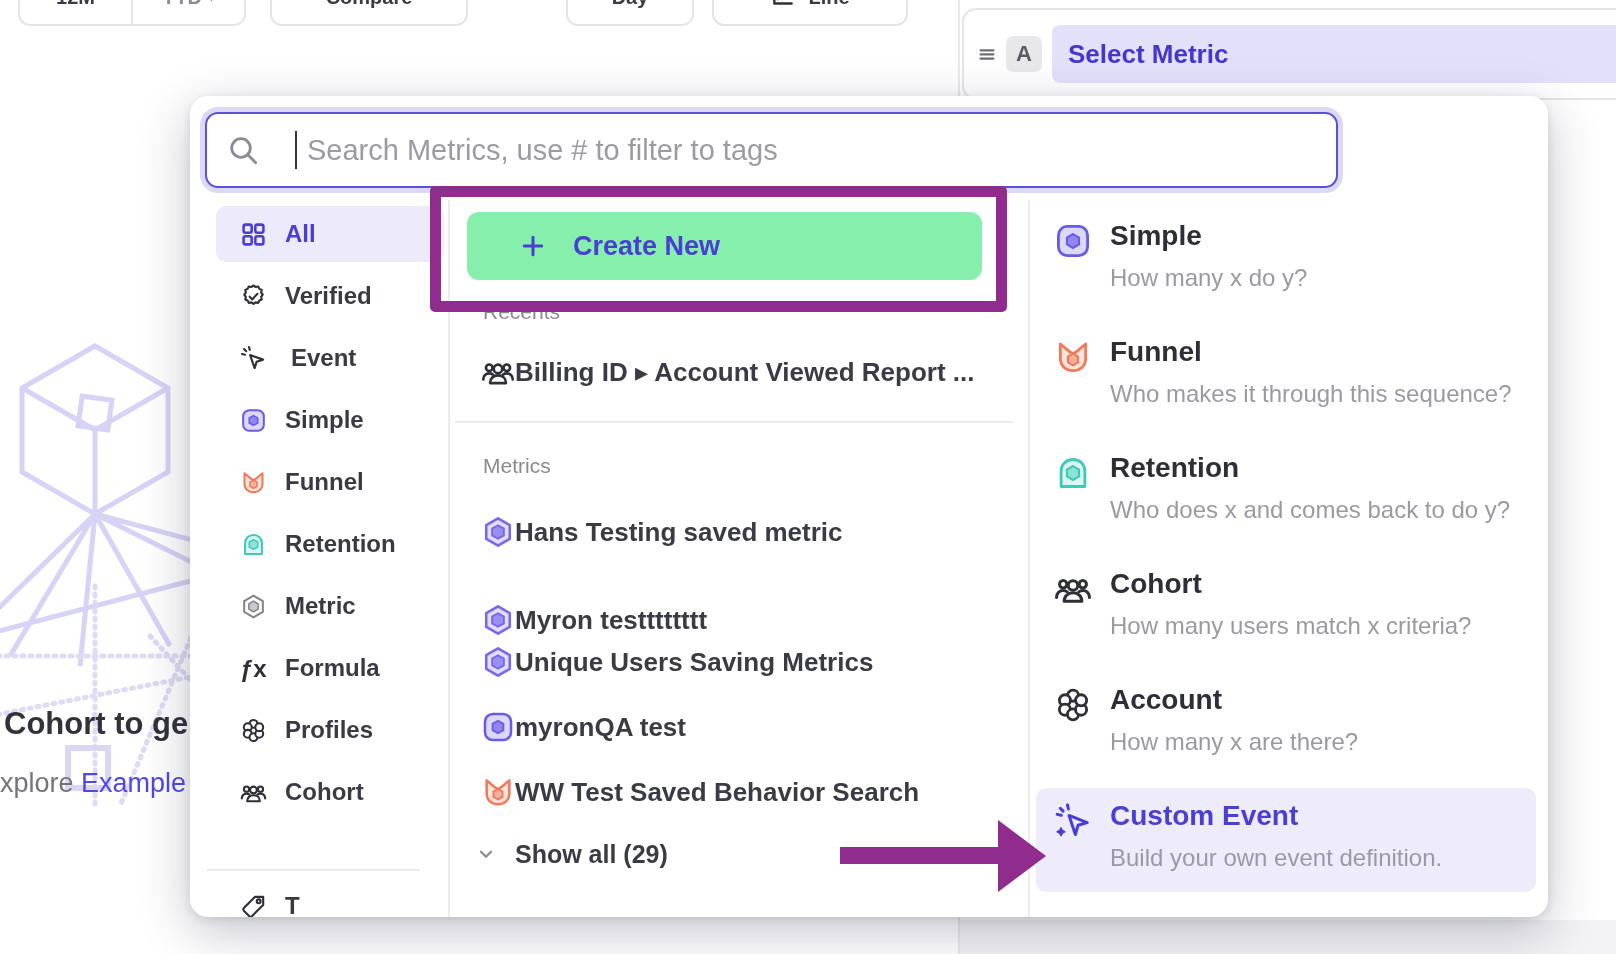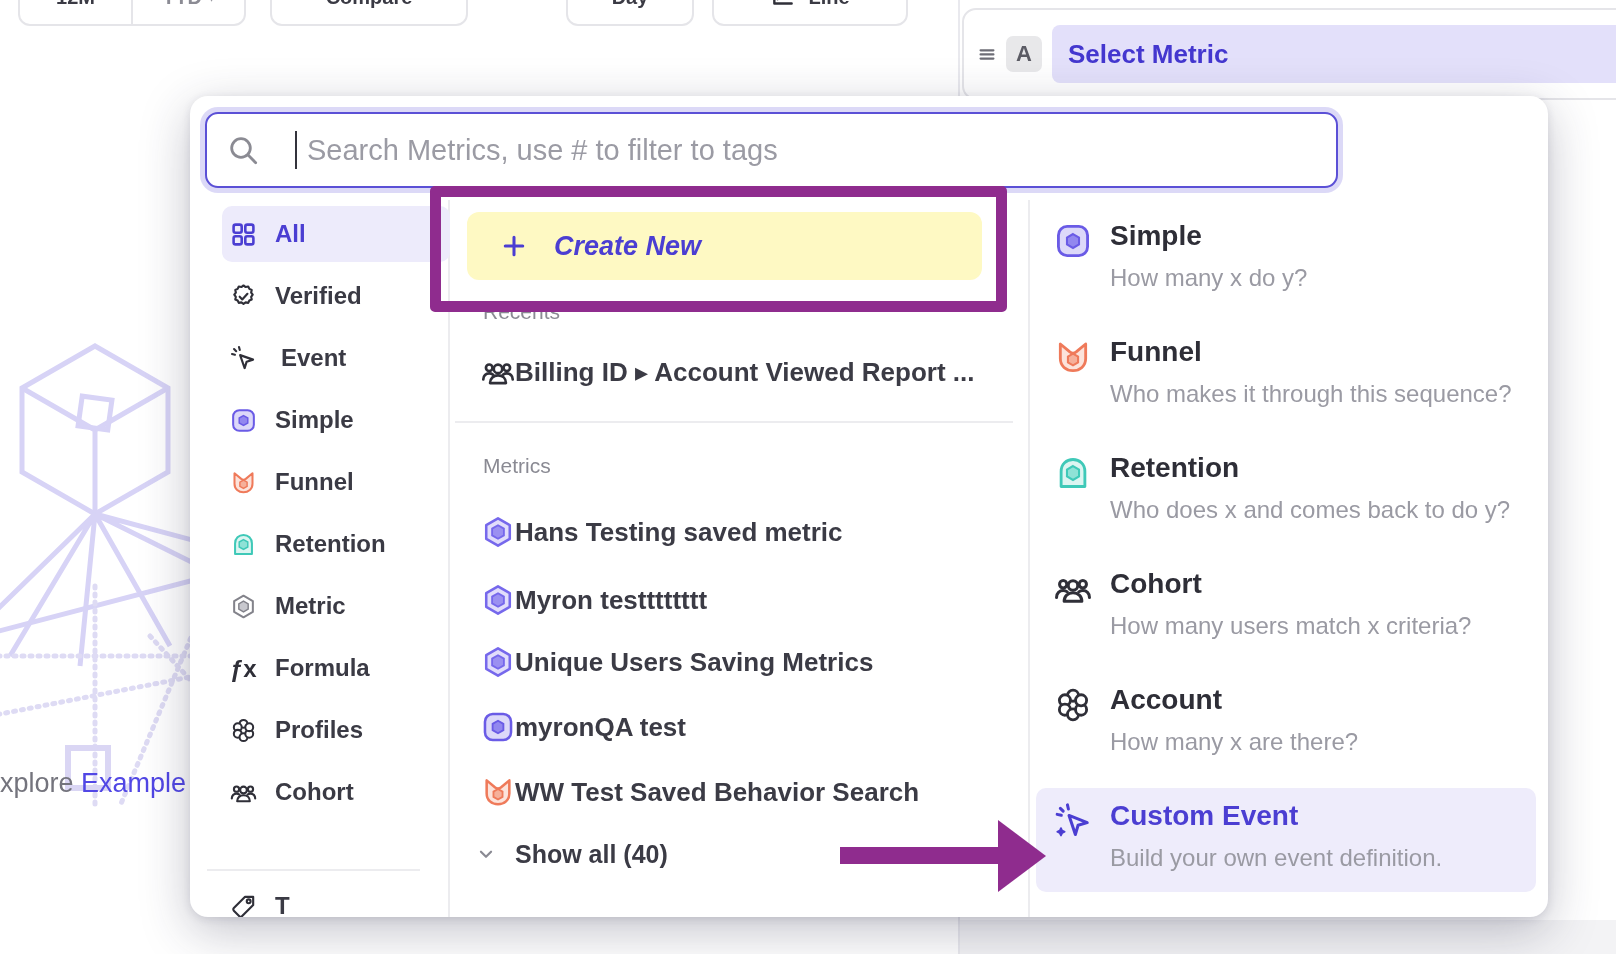--- a/index.html
+++ b/index.html
@@ -40,32 +40,32 @@
   .search-wrap { position:absolute; left:15px; top:16px; width:1133px; height:76px; }
   .search-input { width:100%; height:100%; border:2.5px solid #5b50d6; border-radius:13px;
     box-shadow:0 0 0 5px rgba(130,120,225,.28); outline:none; font-size:29px; color:#3a3a44;
     padding-left:100px; font-family:inherit; background:#fff; }
   .search-input::placeholder { color:#9b9ba4; }
   .search-icon { position:absolute; left:22px; top:22px; width:32px; height:32px; color:#8b8b93; }
   .caret { position:absolute; left:90px; top:19px; width:2px; height:38px; background:#33333c; }
 
   
   .sb { position:absolute; left:10px; top:110px; width:248px; }
-  .sb-item { position:absolute; left:22px; width:228px; height:56px; border-radius:10px;
-    display:flex; align-items:center; gap:18px; padding-left:8px; cursor:pointer;
+  .sb-item { position:absolute; left:16px; width:228px; height:56px; border-radius:10px;
+    display:flex; align-items:center; gap:18px; padding-left:24px; cursor:pointer;
     color:#3a3a44; font-size:24px; font-weight:600; }
   .sb-item.selected { background:#edebfb; color:#4b3ed2; }
   .sb-icon { width:27px; height:27px; flex:0 0 27px; display:flex; }
   .sb-divider { position:absolute; left:17px; width:213px; height:2px; background:#ececef; }
   .col-divider { position:absolute; top:104px; bottom:0; width:2px; background:#ececef; }
 
   
-  .create-btn { position:absolute; left:277px; top:116px; width:515px; height:68px; background:#fef9c3;
-    border-radius:12px; display:flex; align-items:center; gap:26px; padding-left:33px; cursor:pointer;
-    color:#4b3ed2; font-size:27px; font-weight:600;font-style:italic; }
+  .create-btn { position:absolute; left:277px; top:116px; width:515px; height:68px; background:#86efac;
+    border-radius:12px; display:flex; align-items:center; gap:26px; padding-left:52px; cursor:pointer;
+    color:#4b3ed2; font-size:27px; font-weight:600; }
   .create-plus { width:28px; height:28px; }
   .sec-label { position:absolute; left:293px; font-size:21px; color:#8a8a93; font-weight:500; }
   .mid-item { position:absolute; left:277px; width:556px; height:58px; display:flex; align-items:center;
     padding-left:14px; cursor:pointer; color:#3b3b45; font-size:26px; font-weight:600; white-space:nowrap; }
   .mid-icon { width:34px; height:34px; flex:0 0 34px; }
   .mid-divider { position:absolute; left:265px; width:558px; height:2px; background:#ececef; }
   .show-all { position:absolute; left:277px; width:380px; height:50px; display:flex; align-items:center; gap:18px;
     padding-left:8px; cursor:pointer; color:#3b3b45; font-size:25px; font-weight:600; }
   .show-all .chev { width:22px; height:22px; color:#8a8a93; }
 
@@ -126,20 +126,21 @@
       <path d="M22 52 L95 94 L168 52 M95 94 L95 178"></path>
       <rect x="80" y="62" width="30" height="30" transform="rotate(8 95 77)"></rect>
       <path d="M95 178 L-30 300 M95 178 L10 320 M95 178 L80 330 M95 178 L170 310 M95 178 L320 290 M95 178 L420 265"></path>
       <path d="M-20 300 L190 245 L420 268"></path>
     </g>
     <g fill="none" stroke="#dedbf4" stroke-width="5" stroke-dasharray="2 6" stroke-linecap="round">
       <path d="M-10 320 L195 320 M95 250 L95 470 M150 300 L260 420 M200 280 L120 470 M-10 380 L195 340"></path>
     </g>
     <rect x="68" y="412" width="40" height="40" fill="none" stroke="#dad6f4" stroke-width="6"></rect>
   </svg>
+  <div class="bg-headline">Cohort to ge</div>
   <div class="bg-explore"><span>xplore </span><span class="link">Example</span></div>
 
   <div class="modal">
     <div class="search-wrap">
       <input class="search-input" type="text" value="" placeholder="Search Metrics, use # to filter to tags" style="">
       <svg class="search-icon" viewBox="0 0 24 24" fill="none" stroke="currentColor" stroke-width="2.1" stroke-linecap="round">
         <circle cx="10.5" cy="10.5" r="7"></circle>
           <path d="M16 16 L21.5 21.5"></path>
       </svg>
       <div class="caret"></div>
@@ -278,21 +279,21 @@
     <div class="mid-divider" style="top:325px;"></div>
     <div class="sec-label" style="top:358px;">Metrics</div>
     <div id="metric-list">
         <div class="mid-item" style="top: 407px;">
           <span class="mid-icon"><svg viewBox="0 0 24 24" width="100%" height="100%">
               <polygon points="12.00,2.40 20.31,7.20 20.31,16.80 12.00,21.60 3.69,16.80 3.69,7.20" fill="#e1ddfb" stroke="#7668ec" stroke-width="1.8" stroke-linejoin="round"></polygon>
               <polygon points="12.00,7.20 16.16,9.60 16.16,14.40 12.00,16.80 7.84,14.40 7.84,9.60" fill="#9b90f1" stroke="#7668ec" stroke-width="1.3"></polygon>
             </svg></span>
           <span>Hans Testing saved metric</span>
         </div>
-        <div class="mid-item" style="top: 475px;">
+        <div class="mid-item" style="top: 495px;">
           <span class="mid-icon"><svg viewBox="0 0 24 24" width="100%" height="100%">
               <polygon points="12.00,2.40 20.31,7.20 20.31,16.80 12.00,21.60 3.69,16.80 3.69,7.20" fill="#e1ddfb" stroke="#7668ec" stroke-width="1.8" stroke-linejoin="round"></polygon>
               <polygon points="12.00,7.20 16.16,9.60 16.16,14.40 12.00,16.80 7.84,14.40 7.84,9.60" fill="#9b90f1" stroke="#7668ec" stroke-width="1.3"></polygon>
             </svg></span>
           <span>Myron testttttttt</span>
         </div>
         <div class="mid-item" style="top: 537px;">
           <span class="mid-icon"><svg viewBox="0 0 24 24" width="100%" height="100%">
               <polygon points="12.00,2.40 20.31,7.20 20.31,16.80 12.00,21.60 3.69,16.80 3.69,7.20" fill="#e1ddfb" stroke="#7668ec" stroke-width="1.8" stroke-linejoin="round"></polygon>
               <polygon points="12.00,7.20 16.16,9.60 16.16,14.40 12.00,16.80 7.84,14.40 7.84,9.60" fill="#9b90f1" stroke="#7668ec" stroke-width="1.3"></polygon>
@@ -312,21 +313,21 @@
               <polygon points="12.00,9.90 15.20,11.75 15.20,15.45 12.00,17.30 8.80,15.45 8.80,11.75" fill="#f6b09a" stroke="#ef7a5a" stroke-width="1.3"></polygon>
             </svg></span>
           <span>WW Test Saved Behavior Search</span>
         </div>
       </div>
 
     <div class="show-all" style="top:733px;">
       <svg class="chev" viewBox="0 0 24 24" fill="none" stroke="currentColor" stroke-width="2.4" stroke-linecap="round" stroke-linejoin="round">
         <path d="M6.5 9.5 L12 15 L17.5 9.5"></path>
       </svg>
-      <span>Show all (40)</span>
+      <span>Show all (29)</span>
     </div>
 
     <div id="type-list">
         <div class="type-row" style="top: 112px;">
           <span class="type-icon"><svg viewBox="0 0 24 24" width="100%" height="100%">
               <rect x="2.8" y="2.8" width="18.4" height="18.4" rx="5.5" fill="#dcd8f9" stroke="#6a5be6" stroke-width="1.8"></rect>
               <polygon points="12.00,7.60 15.81,9.80 15.81,14.20 12.00,16.40 8.19,14.20 8.19,9.80" fill="#9287ef" stroke="#6a5be6" stroke-width="1.3"></polygon>
             </svg></span>
           <div class="type-title">Simple</div>
           <div class="type-desc">How many x do y?</div>

